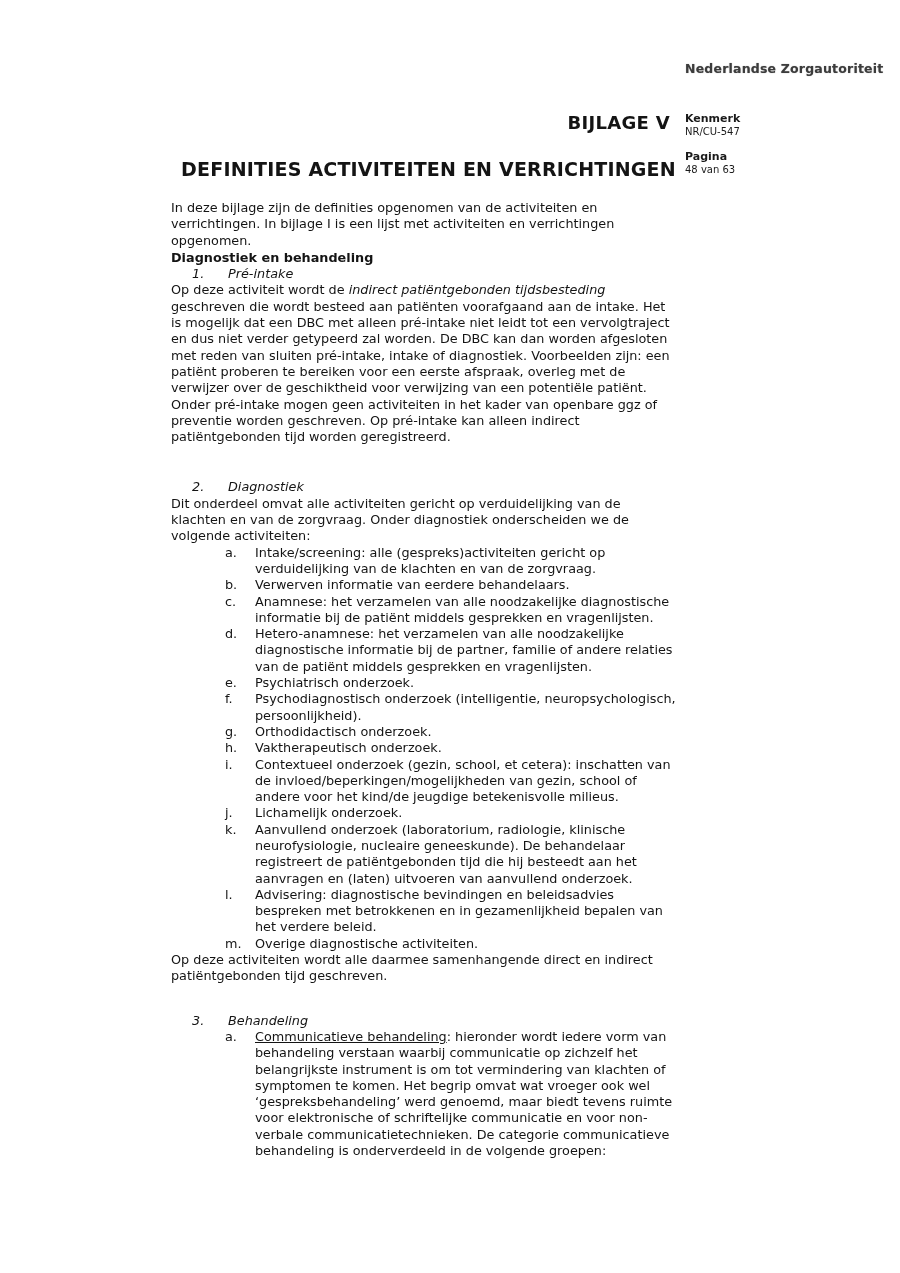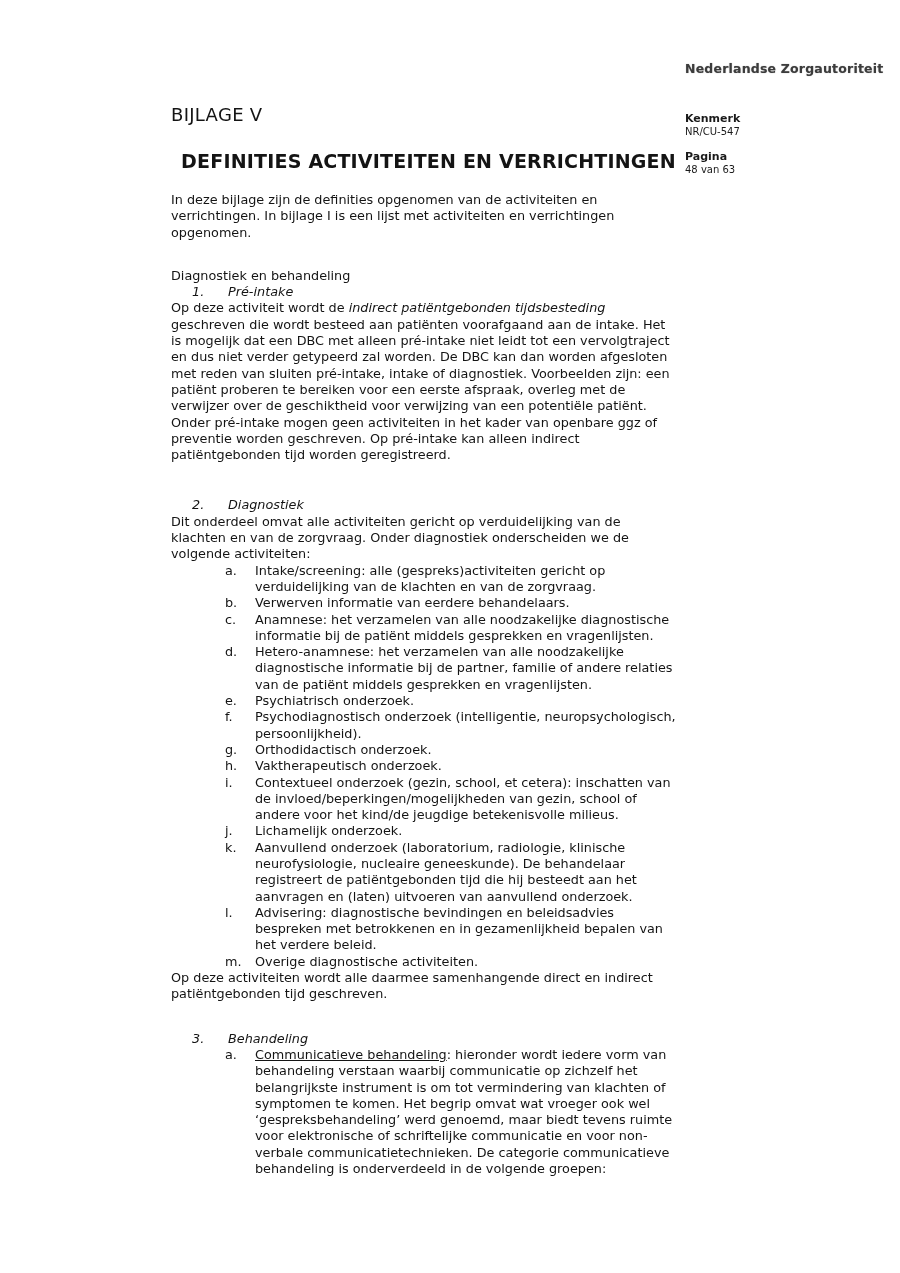--- a/index.html
+++ b/index.html
@@ -19,31 +19,31 @@
     white-space:nowrap;
   }
   .meta { position:absolute; left:685px; top:112px; width:200px; }
   .meta-label { font-size:11px; font-weight:700; color:#1a1a1a; line-height:13px; }
   .meta-value { font-size:10px; color:#1a1a1a; line-height:14px; margin-bottom:11px; }
   .main {
     position:absolute; left:171px; top:104px; width:507px;
     font-size:12.8px; line-height:16.3px; color:#141414;
   }
   .title {
-    text-align:left; font-weight:400; font-size:18px;
-    line-height:22px; margin:0; letter-spacing:0.3px;
+    text-align:right; font-weight:700; font-size:18px;
+    line-height:22px; margin:8px; letter-spacing:0.3px;
   }
   .subtitle {
     text-align:center; font-weight:700; font-size:19px;
     line-height:22px; margin:24px 0 0 8px; letter-spacing:0.2px;
     white-space:nowrap;
   }
   p { margin:0; }
   .intro { margin-top:20px; }
-  .section-heading { font-weight:400; margin-top:27px; }
+  .section-heading { font-weight:700; margin-top:1px; }
   .num-heading {
     display:flex; font-style:italic; margin-left:21px;
   }
   .num-heading .num { width:36px; flex:none; }
   .gap-before { margin-top:34px; }
   .gap-before-sm { margin-top:28px; }
   .li-row { display:flex; }
   .li-letter { flex:none; width:30px; margin-left:54px; }
   .li-text { flex:1; }
   .underlined { text-decoration:underline; }

